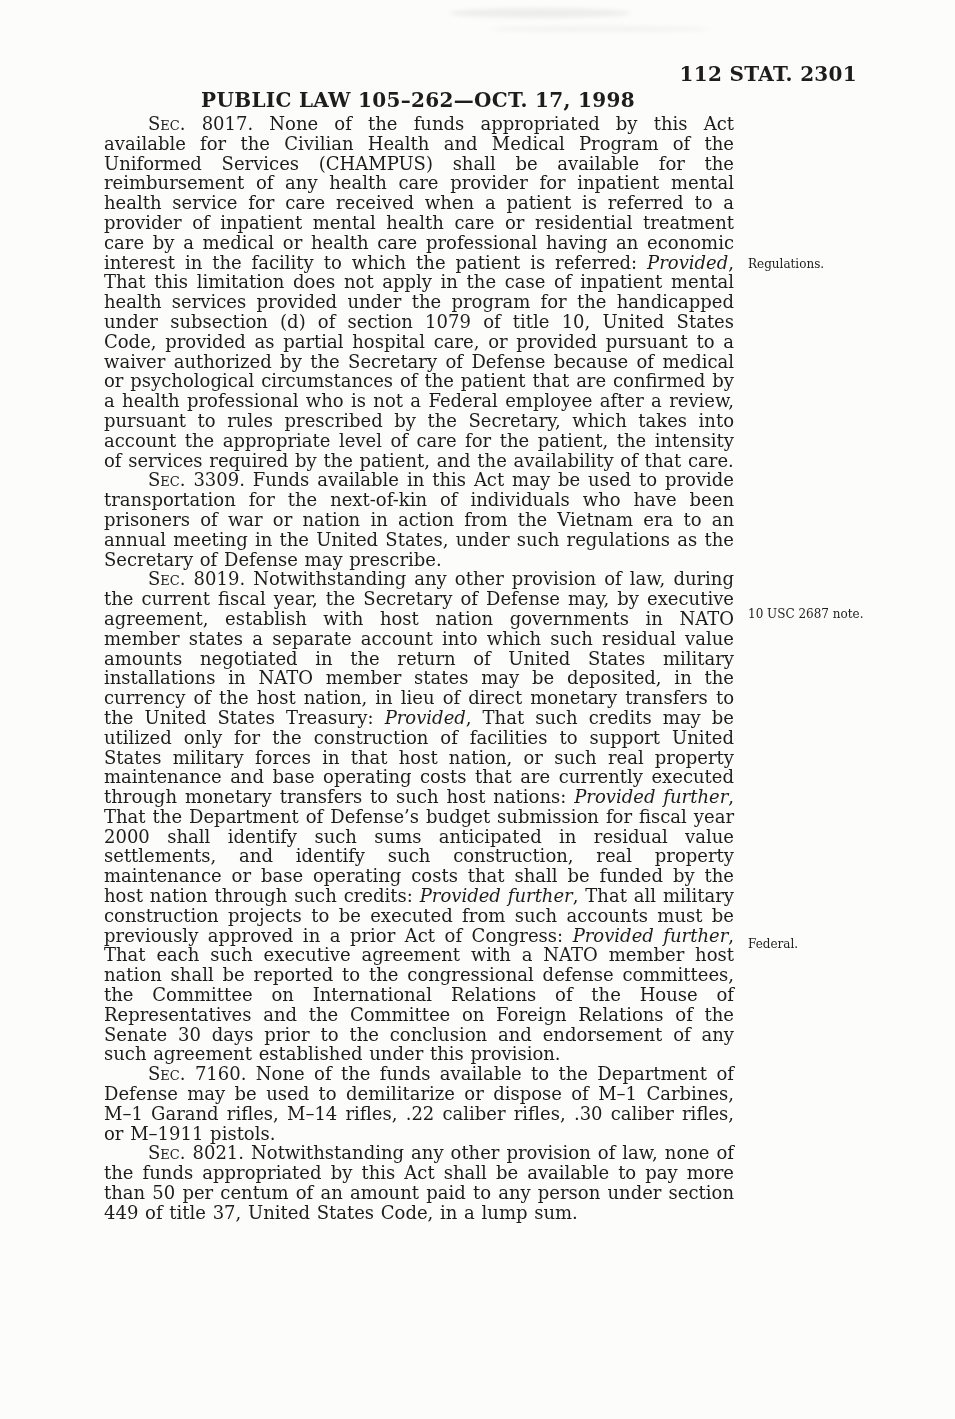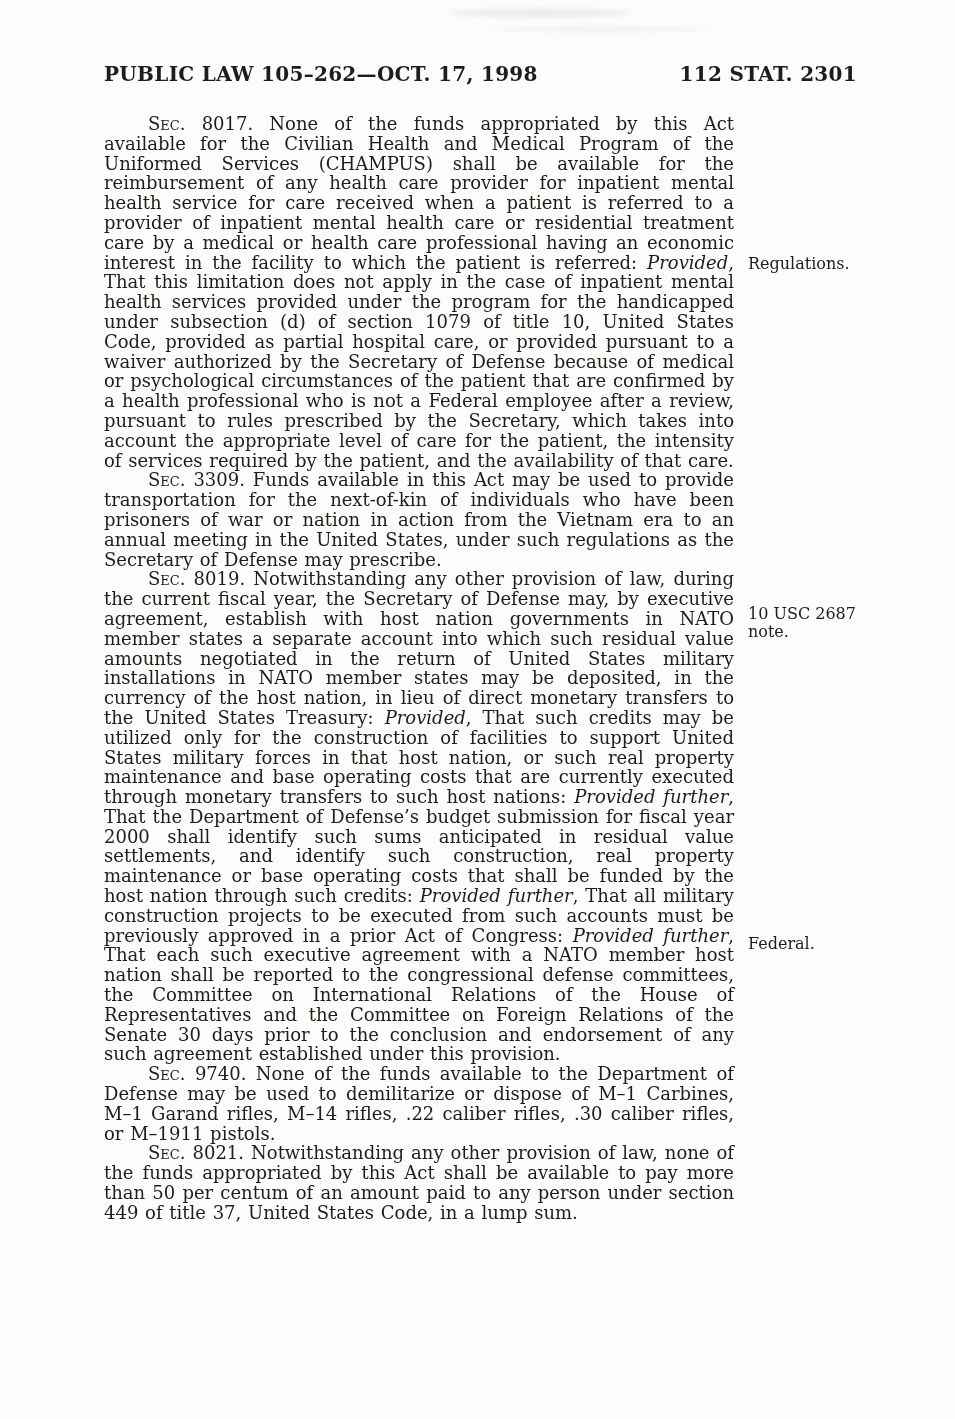--- a/index.html
+++ b/index.html
@@ -47,20 +47,22 @@
     height: 30px;
     font-weight: bold;
     font-size: 20px;
     letter-spacing: 0.3px;
     white-space: nowrap;
   }
   .law-title {
     position: absolute;
     left: 0;
     width: 628px;
+    text-align: center;
+    margin-top: 26px;
   }
   .stat-citation {
     position: absolute;
     right: 16px;
   }
   .statute-body {
     position: absolute;
     left: 104px;
     top: 114px;
     width: 630px;
@@ -78,21 +80,21 @@
     font-variant: small-caps;
   }
   .italic {
     font-style: italic;
     margin-top: 28px;
   }
   .margin-note {
     position: absolute;
     left: 748px;
     width: 125px;
-    font-size: 16px;
+    font-size: 12px;
     line-height: 18px;
     text-align: left;
   }
   .note-regulations { top: 255px; }
   .note-usc { top: 575px; margin-top: 30px; }
   .note-reports { top: 935px; }
 </style>
 </head>
 <body>
 
@@ -103,21 +105,21 @@
 
   <div class="header">
     <span class="law-title">PUBLIC LAW 105–262—OCT. 17, 1998</span>
     <span class="stat-citation">112 STAT. 2301</span>
   </div>
 
   <div class="statute-body">
     <p class="section"><span class="sec-label">Sec. 8017.</span><span><span> None of the funds appropriated by this Act available for the Civilian Health and Medical Program of the Uniformed Services (CHAMPUS) shall be available for the reimbursement of any health care provider for inpatient mental health service for care received when a patient is referred to a provider of inpatient mental health care or residential treatment care by a medical or health care professional having an economic interest in the facility to which the patient is referred: </span><span class="italic">Provided</span><span>, That this limitation does not apply in the case of inpatient mental health services provided under the program for the handicapped under subsection (d) of section 1079 of title 10, United States Code, provided as partial hospital care, or provided pursuant to a waiver authorized by the Secretary of Defense because of medical or psychological circumstances of the patient that are confirmed by a health professional who is not a Federal employee after a review, pursuant to rules prescribed by the Secretary, which takes into account the appropriate level of care for the patient, the intensity of services required by the patient, and the availability of that care.</span></span></p>
     <p class="section"><span class="sec-label">Sec. 3309.</span><span><span> Funds available in this Act may be used to provide transportation for the next-of-kin of individuals who have been prisoners of war or nation in action from the Vietnam era to an annual meeting in the United States, under such regulations as the Secretary of Defense may prescribe.</span></span></p>
     <p class="section"><span class="sec-label">Sec. 8019.</span><span><span> Notwithstanding any other provision of law, during the current fiscal year, the Secretary of Defense may, by executive agreement, establish with host nation governments in NATO member states a separate account into which such residual value amounts negotiated in the return of United States military installations in NATO member states may be deposited, in the currency of the host nation, in lieu of direct monetary transfers to the United States Treasury: </span><span class="italic">Provided</span><span>, That such credits may be utilized only for the construction of facilities to support United States military forces in that host nation, or such real property maintenance and base operating costs that are currently executed through monetary transfers to such host nations: </span><span class="italic">Provided further</span><span>, That the Department of Defense’s budget submission for fiscal year 2000 shall identify such sums anticipated in residual value settlements, and identify such construction, real property maintenance or base operating costs that shall be funded by the host nation through such credits: </span><span class="italic">Provided further</span><span>, That all military construction projects to be executed from such accounts must be previously approved in a prior Act of Congress: </span><span class="italic">Provided further</span><span>, That each such executive agreement with a NATO member host nation shall be reported to the congressional defense committees, the Committee on International Relations of the House of Representatives and the Committee on Foreign Relations of the Senate 30 days prior to the conclusion and endorsement of any such agreement established under this provision.</span></span></p>
-    <p class="section"><span class="sec-label">Sec. 9740.</span><span><span> None of the funds available to the Department of Defense may be used to demilitarize or dispose of M–1 Carbines, M–1 Garand rifles, M–14 rifles, .22 caliber rifles, .30 caliber rifles, or M–1911 pistols.</span></span></p>
+    <p class="section"><span class="sec-label">Sec. 7160.</span><span><span> None of the funds available to the Department of Defense may be used to demilitarize or dispose of M–1 Carbines, M–1 Garand rifles, M–14 rifles, .22 caliber rifles, .30 caliber rifles, or M–1911 pistols.</span></span></p>
     <p class="section"><span class="sec-label">Sec. 8021.</span><span><span> Notwithstanding any other provision of law, none of the funds appropriated by this Act shall be available to pay more than 50 per centum of an amount paid to any person under section 449 of title 37, United States Code, in a lump sum.</span></span></p>
   </div>
 
   <div class="margin-note note-regulations">Regulations.</div>
   <div class="margin-note note-usc">10 USC 2687 note.</div>
   <div class="margin-note note-reports">Federal.</div>
 
 </div>
 
 </body></html>

